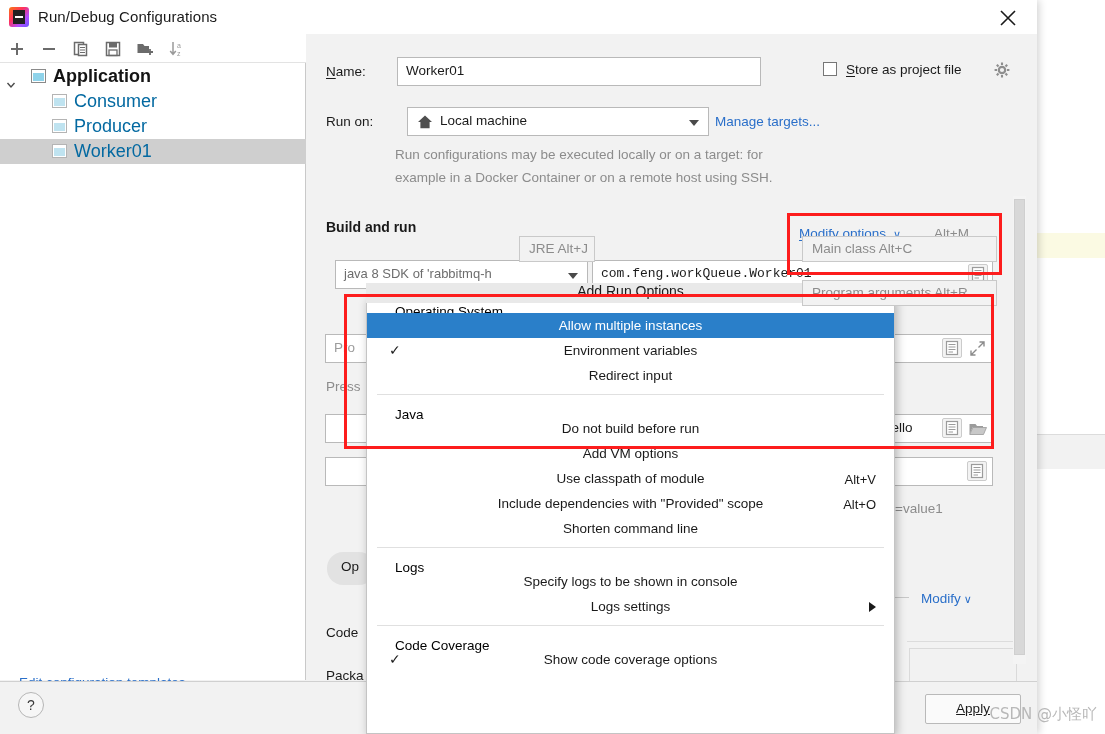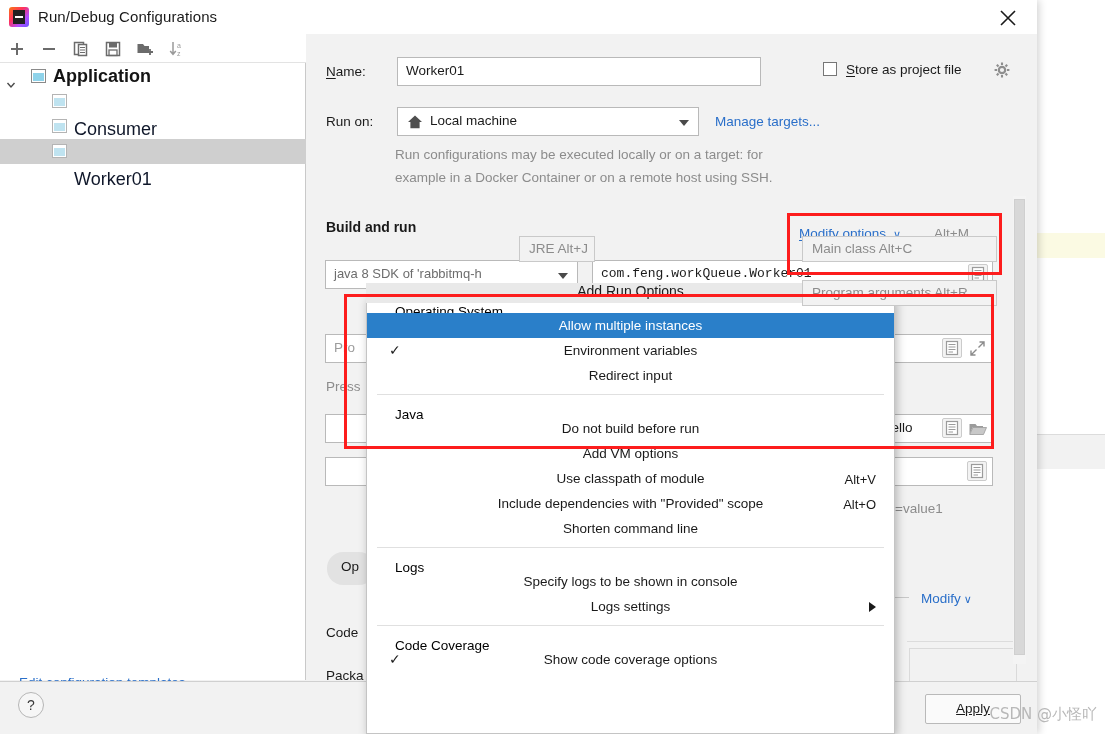--- a/index.html
+++ b/index.html
@@ -105,21 +105,21 @@
     border: 1.5px solid #b4b4b4; background: #ffffff;
   }
   .tree-row .ico::after {
     content:""; position:absolute; left:1px; top:3px; right:1px; bottom:1px;
     background:#bfe3f0;
   }
   .tree-row.grp .ico { border-color:#8a8a8a; }
   .tree-row.grp .ico::after { background:#8fd3ea; }
   .tree-row .lbl { position: absolute; }
   .tree-row.grp .lbl { font-weight: bold; color:#141414; }
-  .tree-row.child .lbl { color: #0f172a; margin-top: 28px; }
+  .tree-row.child .lbl { color: #0369a1; }
 
   #templates-link {
     position: absolute; left: 19px; top: 641px;
     color: #2a6fc9; font-size: 13.5px; cursor: default;
   }
 
   
   #bottombar {
     position: absolute; left: 0; top: 681px; width: 1037px; height: 53px;
     background: #f2f2f2;
@@ -156,21 +156,21 @@
     height: 29px;
   }
   .tf .val {
     position: absolute; left: 8px; top: 5px;
     font-size: 13.5px; color:#1a1a1a; white-space: nowrap;
   }
   .tf .val.mono { font-family: "Liberation Mono", monospace; font-size: 13px; }
 
   .combo {
     position: absolute; background: #ffffff;
-    border: 1px solid #b9b9b9; height: 29px;
+    border: 1px solid #b9b9b9; height: 29px; margin-left: 10px;
   }
   .combo .arr {
     position: absolute; right: 9px; top: 12px;
     width:0;height:0;border-left:5px solid transparent;border-right:5px solid transparent;
     border-top:6px solid #4a4a4a;
   }
 
   .fieldicon {
     position: absolute; width: 20px; height: 20px;
     border: 1px solid #cbcbcb; background:#f3f3f3; border-radius:2px;

